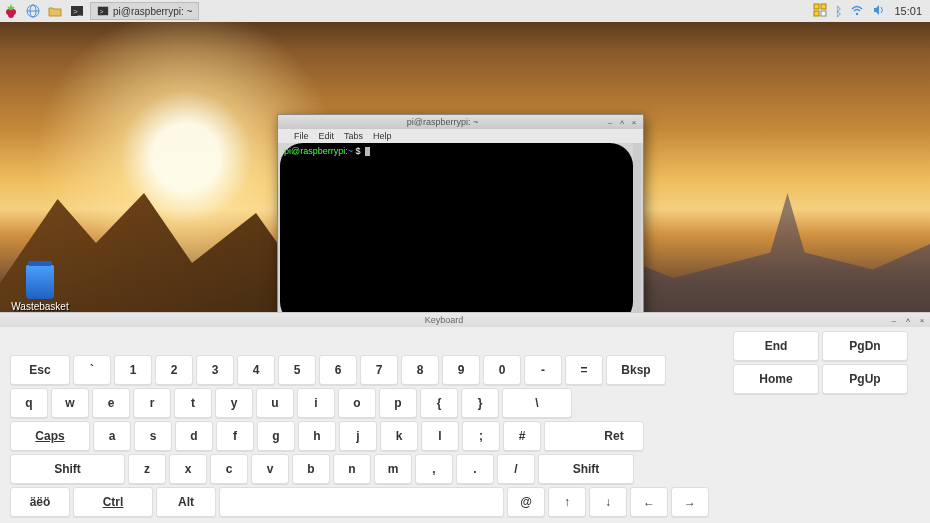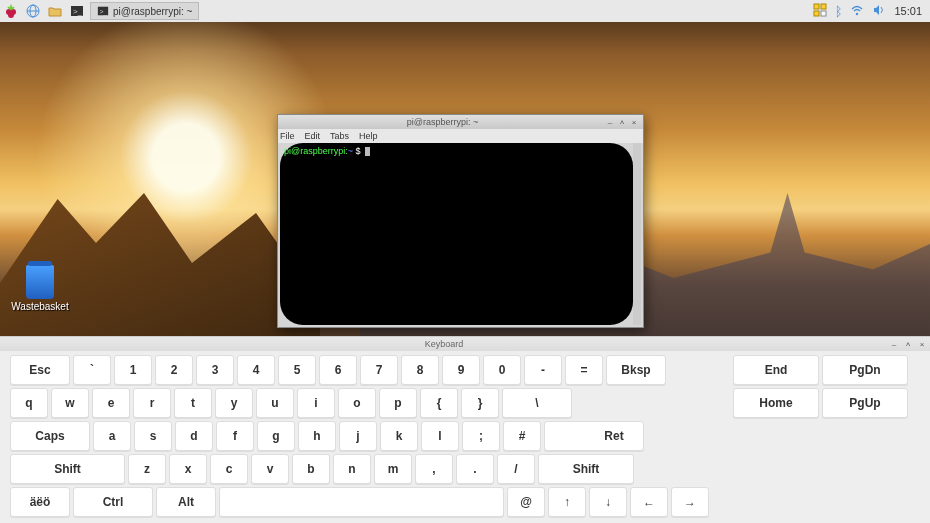--- a/index.html
+++ b/index.html
@@ -23,42 +23,42 @@
 
 .desktop-icon { position:absolute; left:10px; top:265px; width:60px; text-align:center; color:#fff; font-size:10px; text-shadow:1px 1px 1px #000; }
 .desktop-icon .trash { width:28px; height:34px; margin:0 auto 2px; background:linear-gradient(180deg,#4aa0ff,#2060c0); border-radius:2px 2px 4px 4px; position:relative; }
 .desktop-icon .trash::before { content:""; position:absolute; top:-4px; left:2px; right:2px; height:5px; background:#2060c0; border-radius:2px; }
 
 
 .terminal { position:absolute; left:277px; top:114px; width:367px; height:214px; background:#d5d5d5; border:1px solid #888; box-shadow:2px 4px 12px rgba(0,0,0,.5); z-index:50; }
 .term-titlebar { height:14px; background:linear-gradient(#e0e0e0,#c8c8c8); display:flex; align-items:center; font-size:9px; color:#555; padding:0 4px; }
 .term-titlebar .ttl { flex:1; text-align:center; }
 .term-titlebar .wbtn { width:10px; height:10px; margin-left:2px; display:flex; align-items:center; justify-content:center; font-size:8px; color:#555; }
-.term-menubar { height:14px; background:#e8e8e8; display:flex; align-items:center; gap:10px; padding:0 2px; font-size:9px; color:#333; }
+.term-menubar { height:14px; background:#e8e8e8; display:flex; align-items:center; gap:10px; padding:0 16px; font-size:9px; color:#333; }
 .term-body { position:absolute; top:28px; left:2px; right:10px; bottom:2px; background:#000; padding:2px 4px; font-family:monospace; font-size:9px; line-height:12px;border-radius:23px; }
 .term-scroll { position:absolute; top:28px; right:2px; bottom:2px; width:8px; background:#ccc; }
 .term-prompt .user { color:#4cff4c; }
 .term-prompt .path { color:#6080ff; }
 .term-prompt .dollar { color:#fff; }
 .term-cursor { display:inline-block; width:5px; height:9px; background:#bbb; vertical-align:middle; margin-left:2px; }
 
 
 .keyboard { position:absolute; left:0; bottom:0; width:930px; background:#eeeeee; border-top:1px solid #ccc; z-index:80; }
 .kb-titlebar { height:14px; background:linear-gradient(#e8e8e8,#dcdcdc); display:flex; align-items:center; font-size:9px; color:#666; }
 .kb-titlebar .ttl { flex:1; text-align:center; }
 .kb-titlebar .wbtn { width:12px; height:12px; display:flex; align-items:center; justify-content:center; font-size:8px; margin-right:2px; color:#555;}
 .kb-body { display:flex; padding:4px 10px 6px; gap:24px; }
-.kb-main { display:flex; flex-direction:column; gap:3px; }
+.kb-main { display:flex; flex-direction:column; gap:3px;margin-top:24px; }
 .kb-nav { display:flex; flex-direction:column; gap:3px; }
 .kb-row { display:flex; gap:3px; }
 .key { height:30px; background:#fff; border:1px solid #ddd; border-radius:3px; font-size:12px; font-weight:bold; color:#333; display:flex; align-items:center; justify-content:center; box-shadow:0 1px 0 #ddd; }
 .key.std { width:38px; }
 .key.w60 { width:60px; }
 .key.w70 { width:70px; }
-.key.w80 { width:80px; }
+.key.w80 { width:80px;text-decoration:underline; }
 .key.w96 { width:96px; }
 .key.w100 { width:100px;padding-left:40px; }
 .key.w115 { width:115px; }
 .key.w285 { width:285px; }
 .key.nav { width:86px; }
 </style>
 </head>
 <body>
 
 <div class="wallpaper"></div>

